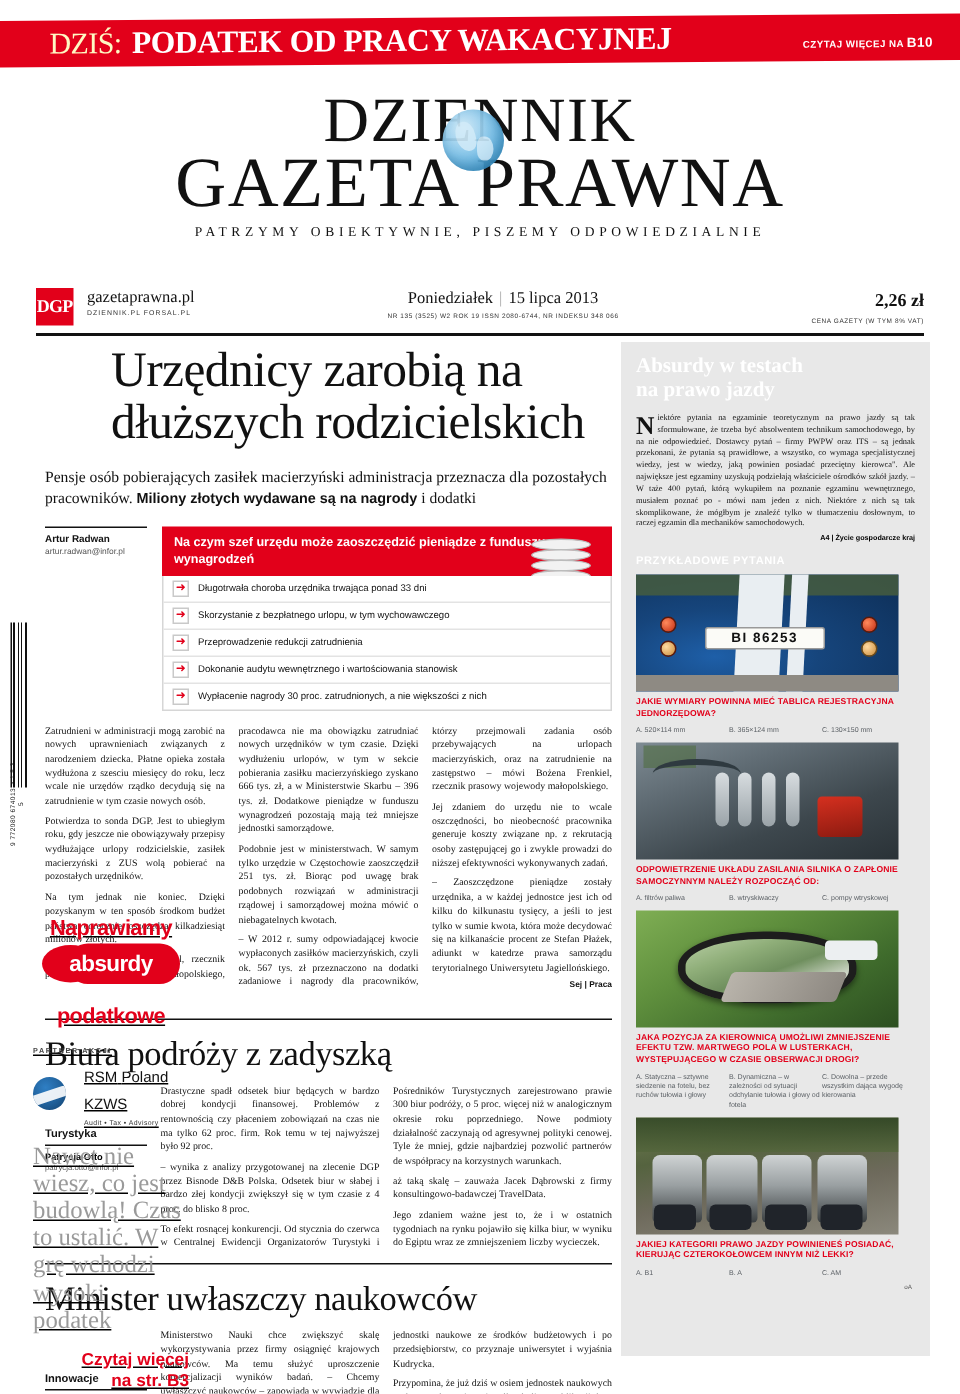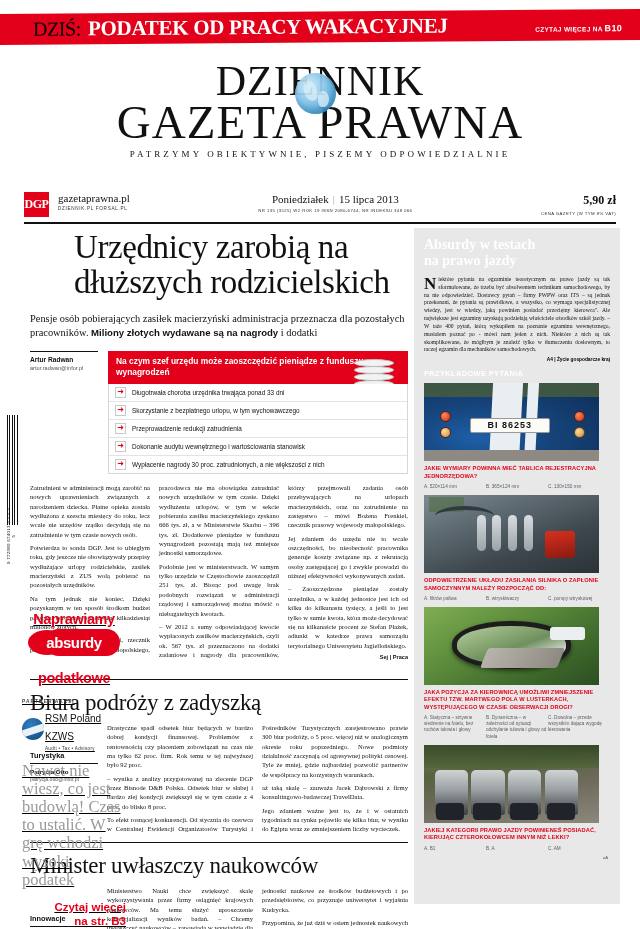--- a/index.html
+++ b/index.html
@@ -19,21 +19,21 @@
     display: flex; align-items: center;
     transform: skewY(-0.45deg);
     transform-origin: left center;
     overflow: hidden;
   }
   .top-banner-inner {
     display: flex; align-items: baseline; width: 100%;
     padding-left: 33px; padding-right: 6px;
   }
   .tb-dzis {
-    color: #000000; font-family: "Liberation Serif", serif;
+    color: #fef9c3; font-family: "Liberation Serif", serif;
     font-size: 20px; letter-spacing: -0.4px; font-weight: 400;
   }
   .tb-main {
     color: #fff; font-family: "Liberation Serif", serif;
     font-weight: bold; font-size: 21px; letter-spacing: -0.3px;
     margin-left: 7px;
   }
   .tb-cta {
     margin-left: auto; color: #fff;
     font-family: "Liberation Sans", sans-serif;
@@ -214,21 +214,21 @@
   .ad-blob .btxt {
     position:absolute; left:0; top:0; width:92px; height:27px;
     display:flex; align-items:center; justify-content:center;
     color:#fff; font-family:"Liberation Sans", sans-serif; font-weight:bold;
     font-size:15px; letter-spacing:-0.4px;
   }
   .ad-partner {
     margin-top: 12px; font-family:"Liberation Sans", sans-serif;
     font-size:4.8px; font-weight:bold; letter-spacing:1.1px; color:#444;
   }
-  .rsm-row { display:flex; align-items:center; gap:1px; margin-top:4px; }
+  .rsm-row { display:flex; align-items:center; gap:12px; margin-top:4px; }
   .rsm-mark {
     width:22px; height:22px; border-radius:50%;
     background: radial-gradient(circle at 38% 32%, #2f7fc4 0%, #1e5d96 60%, #12406b 100%);
     position:relative; overflow:hidden; flex:0 0 22px;
   }
   .rsm-mark::after {
     content:""; position:absolute; left:-2px; top:9px; width:26px; height:7px;
     background:#fff; transform:rotate(-18deg); opacity:.9; border-radius:3px;
   }
   .rsm-txt-1 { font-family:"Liberation Sans", sans-serif; font-size:10px; font-weight:bold; color:#111; line-height:1; }
@@ -400,21 +400,21 @@
     <div class="ib-site-a">gazetaprawna.pl</div>
     <div class="ib-site-b">DZIENNIK.PL   FORSAL.PL</div>
   </div>
   <div class="ib-center">
     <div class="ib-date">
       <span>Poniedziałek</span><span class="sep">|</span><span>15 lipca 2013</span>
     </div>
     <div class="ib-issue">NR 135 (3525) W2 ROK 19 ISSN 2080-6744, NR INDEKSU 348 066</div>
   </div>
   <div class="ib-right">
-    <div class="ib-price">5,90 zł</div>
+    <div class="ib-price">2,26 zł</div>
     <div class="ib-price-sub">CENA GAZETY (W TYM 8% VAT)</div>
   </div>
 </div>
 <div class="rule-thick"></div>
 
 <div class="barcode-strip">
   <div class="barcode-bars"></div>
   <div class="barcode-num">9 772080 674013 &gt; 1 5 3 5</div>
 </div>
 

